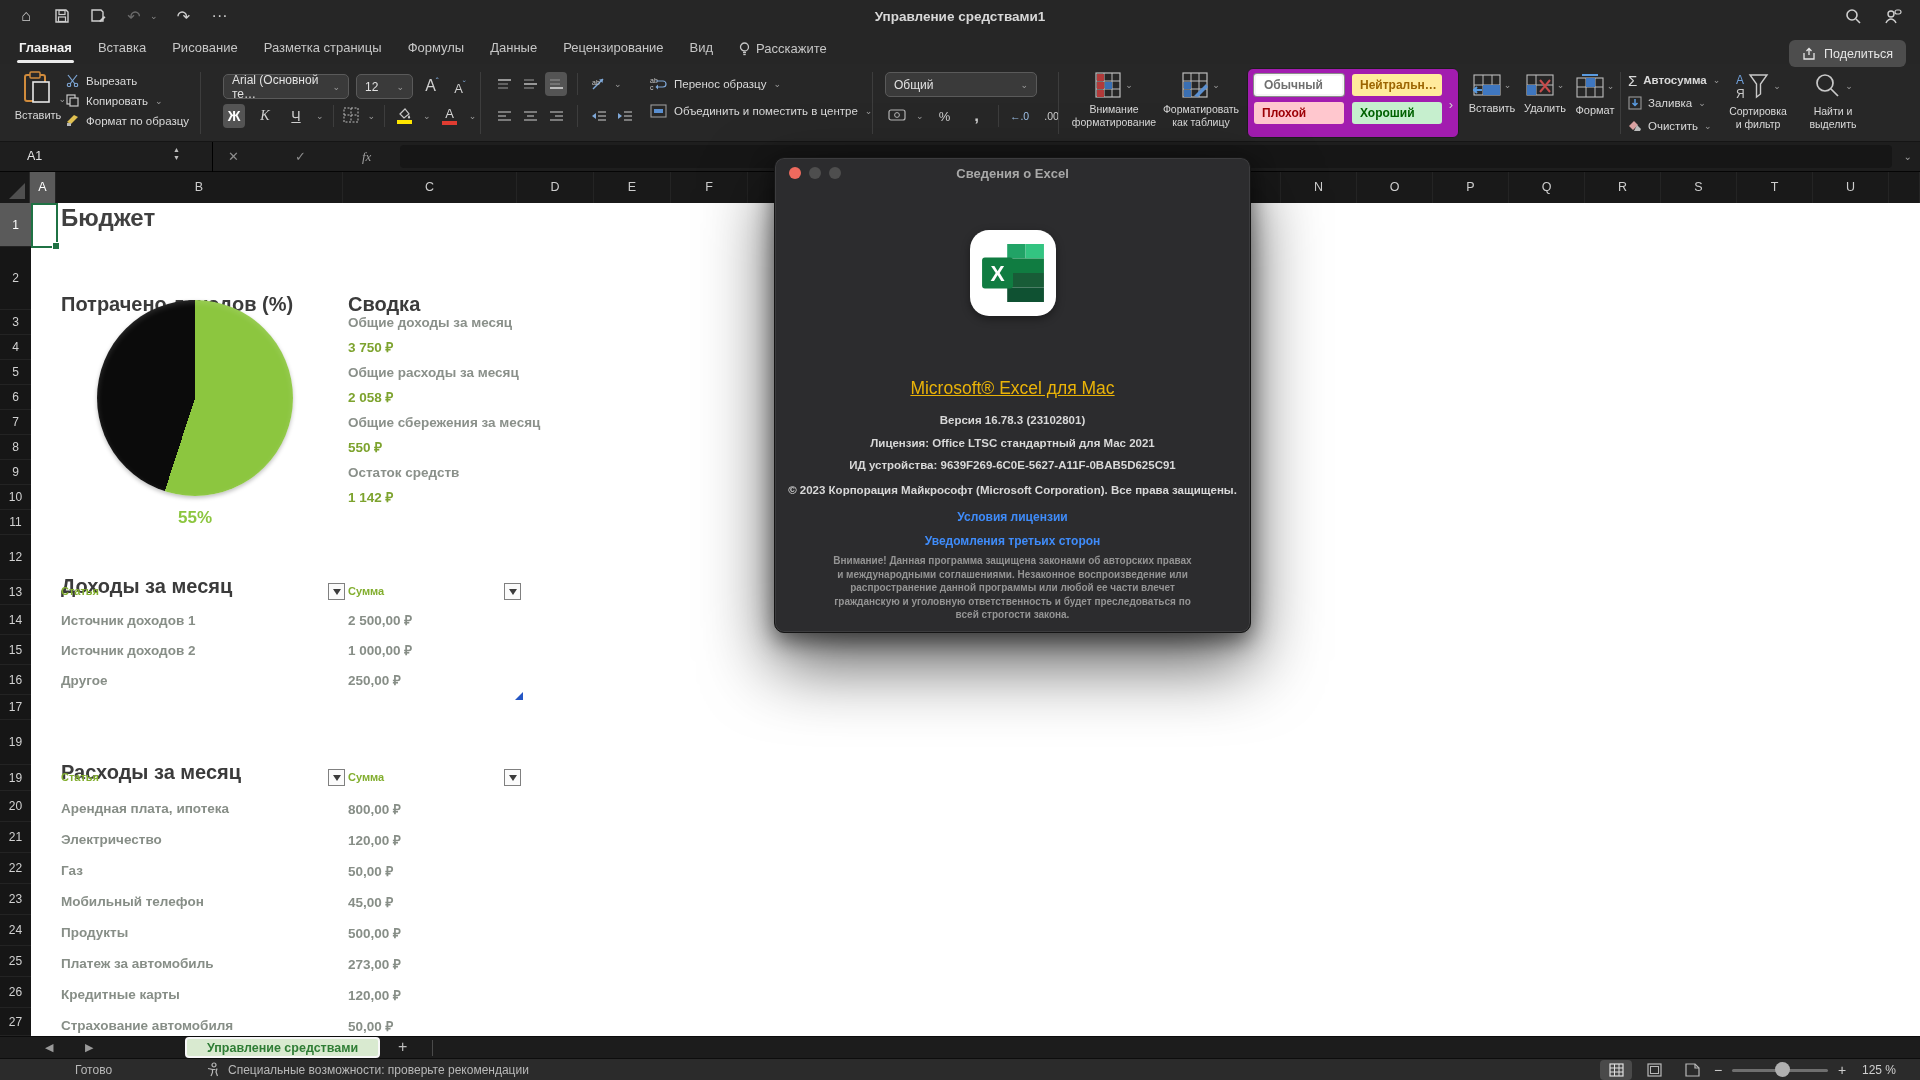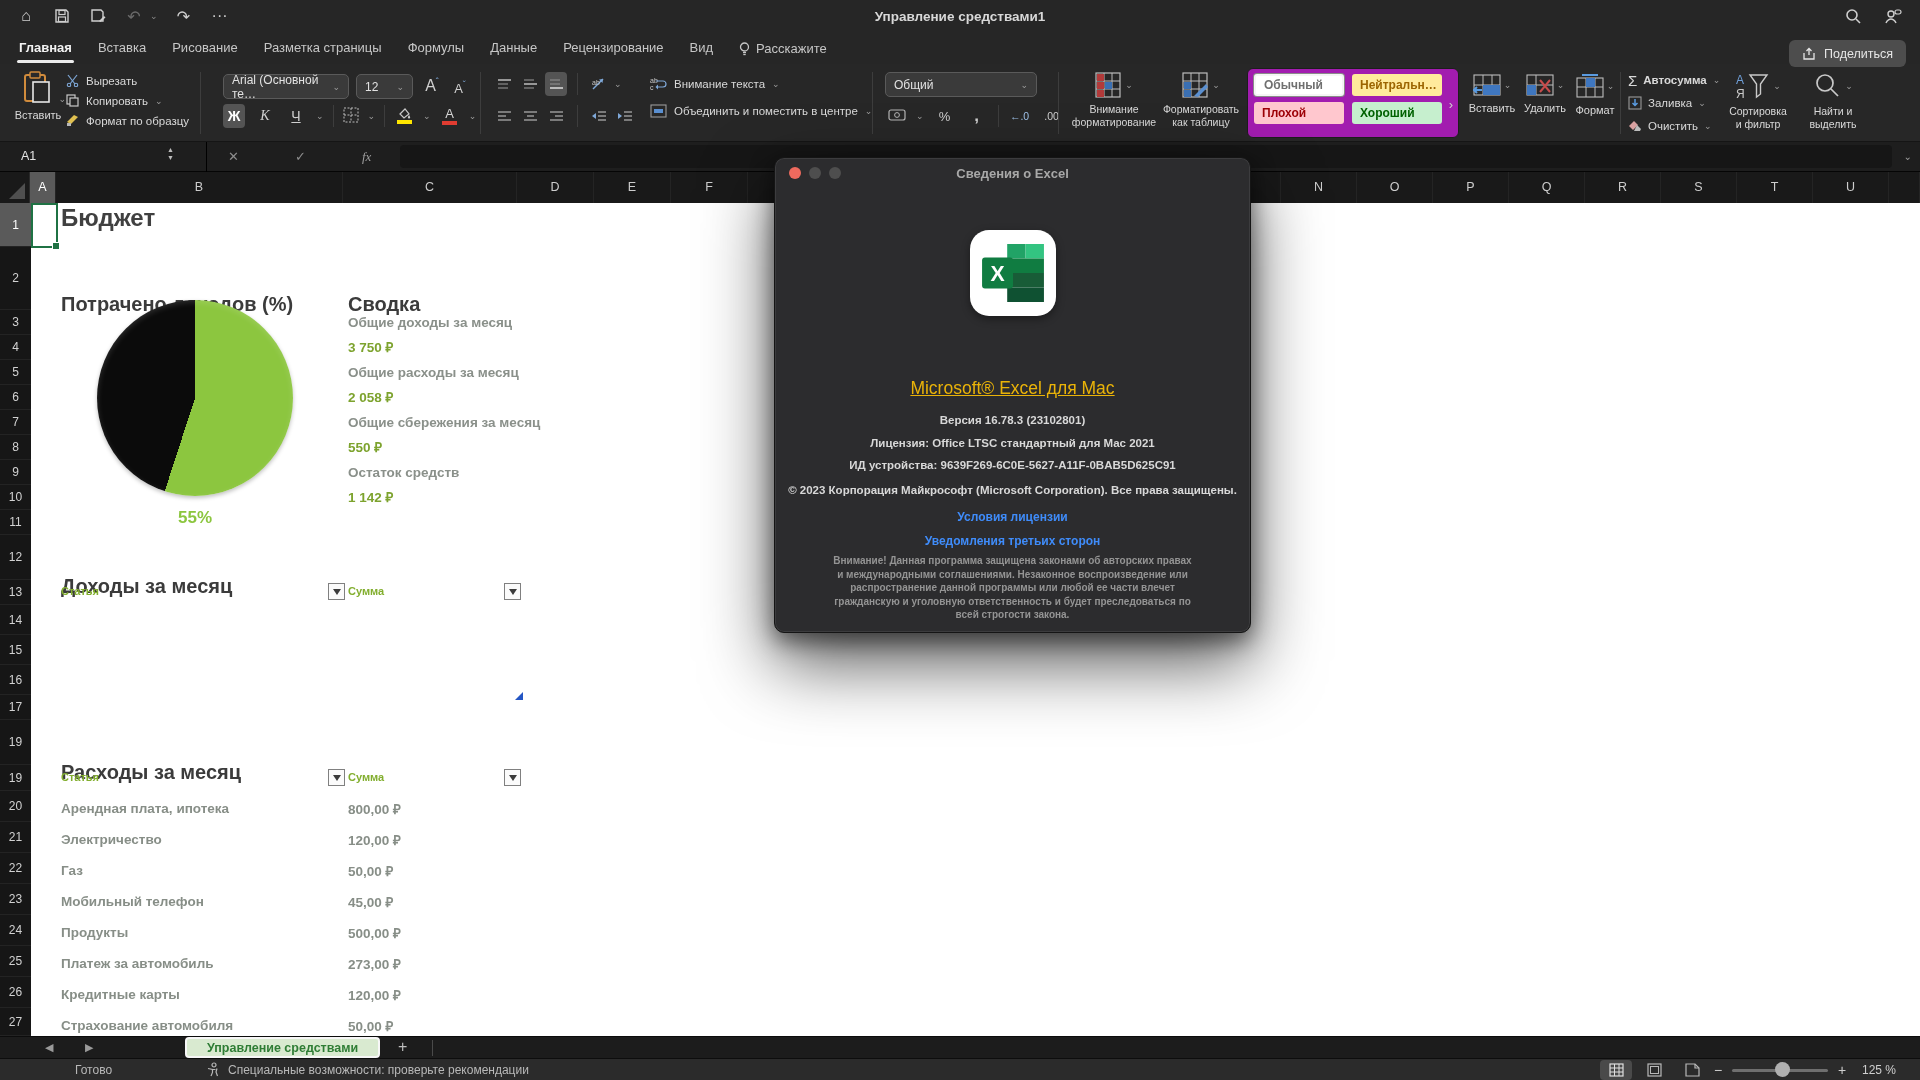--- a/index.html
+++ b/index.html
@@ -61,21 +61,21 @@
   .styles-chev { position:absolute; right:5px; top:28px; color:#cfcfcf; font-size:13px; }
 
   .cellsblock { position:absolute; top:10px; width:52px; text-align:center; }
   .cellsblock .rlabel { font-size:11px; margin-top:4px; }
   .edit-rows { position:absolute; left:1628px; top:7px; display:flex; flex-direction:column; gap:5px; }
   .edit-row { display:flex; align-items:center; gap:6px; height:18px; }
 
   
   .fbar { position:absolute; top:142px; left:0; right:0; height:30px; background:#1e1e1e;
           border-bottom:1px solid #050505; color:#d9d9d9; }
-  .namebox { position:absolute; left:7px; top:0; width:200px; height:30px; border-right:1px solid #000; }
+  .namebox { position:absolute; left:13px; top:0; width:200px; height:30px; border-right:1px solid #000; }
   .cellref { position:absolute; left:14px; top:7px; font-size:12.5px; color:#e3e3e3; }
   .spinner { position:absolute; left:160px; top:5px; display:flex; flex-direction:column; gap:2px; color:#bdbdbd; font-size:7px; line-height:6px; }
   .fbtn { position:absolute; top:7px; color:#8d8d8d; font-size:13px; }
   .fx { font-family:"Liberation Serif", serif; font-style:italic; color:#9d9d9d; }
   .finput { position:absolute; left:400px; right:28px; top:3px; bottom:3px; background:#161616; border-radius:4px; }
   .fchev { position:absolute; right:8px; top:9px; color:#9d9d9d; font-size:10px; }
 
   
   .colheads { position:absolute; top:172px; left:0; right:0; height:31px; background:#191919; display:flex; }
   .corner { width:31px; height:31px; position:relative; border-right:1px solid #2b2b2b; }
@@ -356,21 +356,21 @@
         </span>
       <span class="chev">⌄</span>
     </div>
     <div style="position:absolute;left:650px;top:12px;display:flex;gap:7px;align-items:center;">
       <svg width="17" height="15" viewBox="0 0 17 15">
           <text x="0" y="7" font-size="7" fill="#c9c9c9">ab</text>
           <text x="0" y="14" font-size="7" fill="#c9c9c9">c</text>
           <path d="M8 11h5a3 3 0 000-6H6" fill="none" stroke="#7fa8d8" stroke-width="1.2"></path>
           <path d="M8 8.5L5.5 11 8 13.5z" fill="#7fa8d8"></path>
         </svg>
-      <span class="rlabel">Внимание текста</span>
+      <span class="rlabel">Перенос образцу</span>
       <span class="chev">⌄</span>
     </div>
     <div class="fmt-row2" style="left:493px;gap:4px;">
       <span class="glyphbtn">
           <svg width="15" height="13" viewBox="0 0 15 13">
             <line x1="1" y1="2" x2="14" y2="2" stroke="#b5b5b5" stroke-width="1.2"></line>
             <line x1="1" y1="6" x2="9" y2="6" stroke="#b5b5b5" stroke-width="1.2"></line>
             <line x1="1" y1="10" x2="14" y2="10" stroke="#b5b5b5" stroke-width="1.2"></line>
           </svg>
         </span>
@@ -670,20 +670,36 @@
           <div class="sum-value">1 142 ₽</div>
         </div>
         </div>
     </div>
 
     <div class="sec-head" style="left:30px; top:340px;">Доходы за месяц</div>
     <div class="thead-label" style="left:30px; top:382px;">Статья</div>
     <div class="filterbtn" style="left:297px; top:380px;"></div>
     <div class="thead-label" style="left:317px; top:382px;">Сумма</div>
     <div class="filterbtn" style="left:473px; top:380px;"></div>
+    <div class="trows inc" style="top:402px;">
+      <div>
+          <div class="trow">
+          <span class="tcell-label">Источник доходов 1</span>
+          <span class="tcell-value">2 500,00 ₽</span>
+        </div>
+          <div class="trow">
+          <span class="tcell-label">Источник доходов 2</span>
+          <span class="tcell-value">1 000,00 ₽</span>
+        </div>
+          <div class="trow">
+          <span class="tcell-label">Другое</span>
+          <span class="tcell-value">250,00 ₽</span>
+        </div>
+        </div>
+    </div>
     <div class="tbl-handle"></div>
 
     <div class="sec-head" style="left:30px; top:526px;">Расходы за месяц</div>
     <div class="thead-label" style="left:30px; top:568px;">Статья</div>
     <div class="filterbtn" style="left:297px; top:566px;"></div>
     <div class="thead-label" style="left:317px; top:568px;">Сумма</div>
     <div class="filterbtn" style="left:473px; top:566px;"></div>
     <div class="trows exp" style="top:590px;">
       <div>
           <div class="trow">

